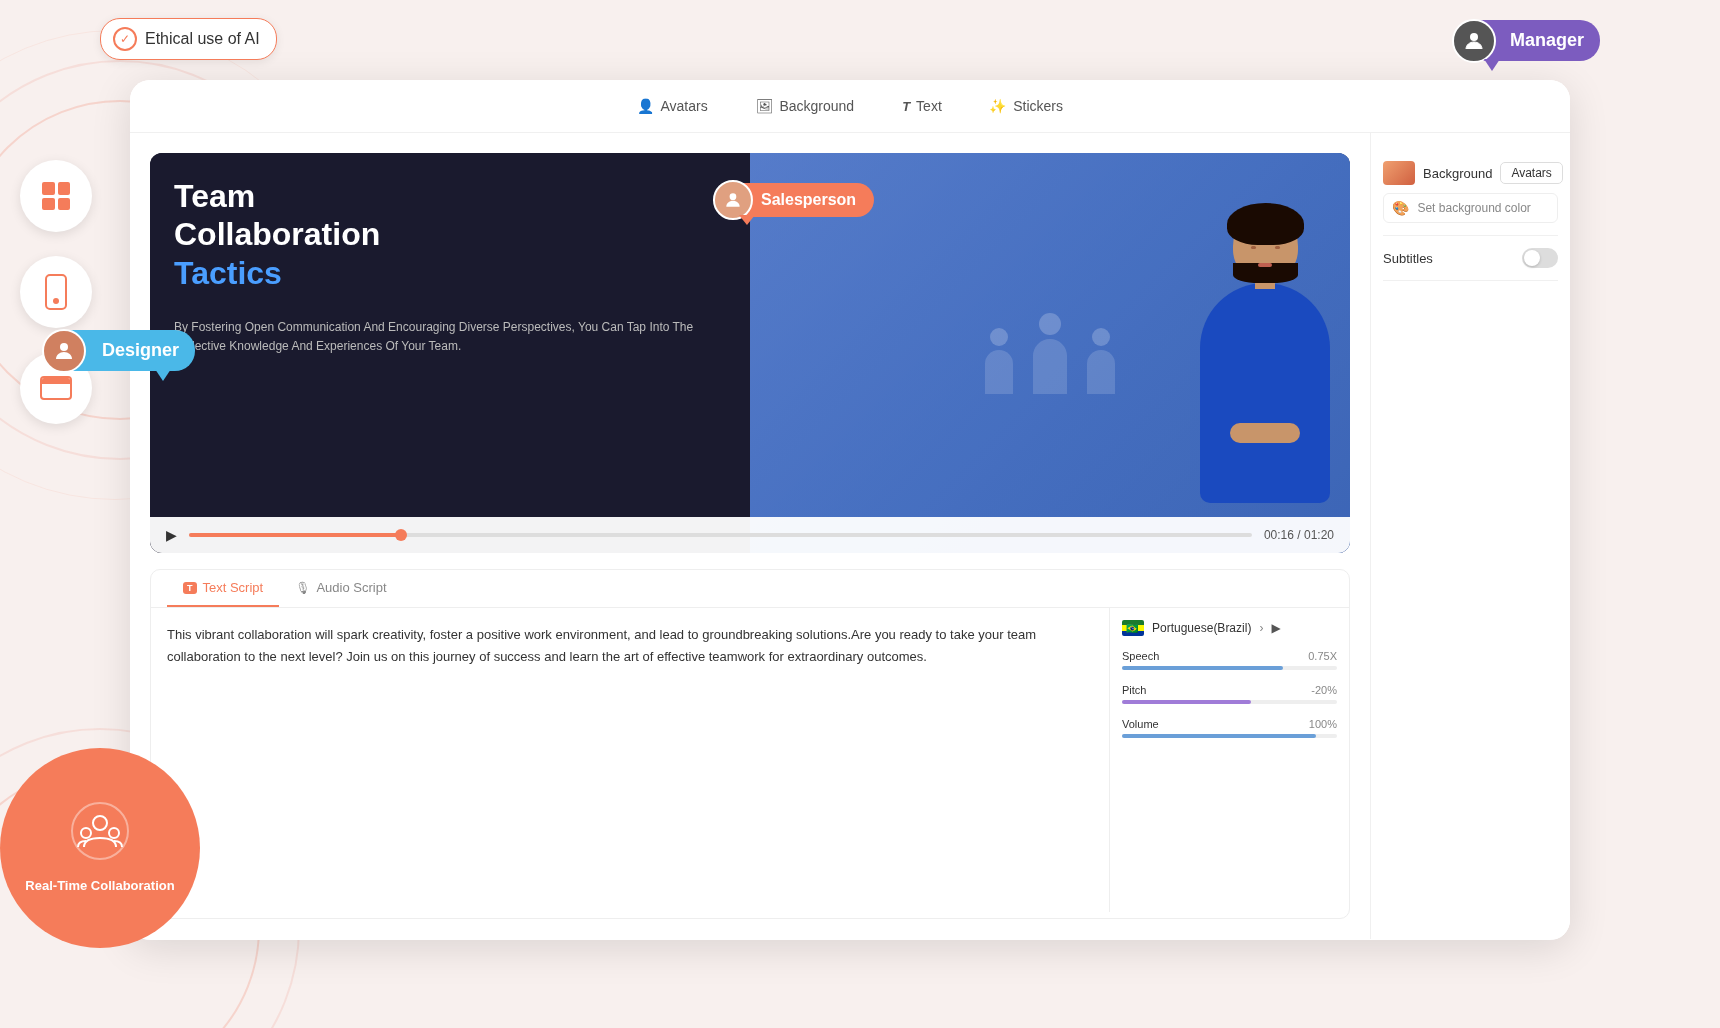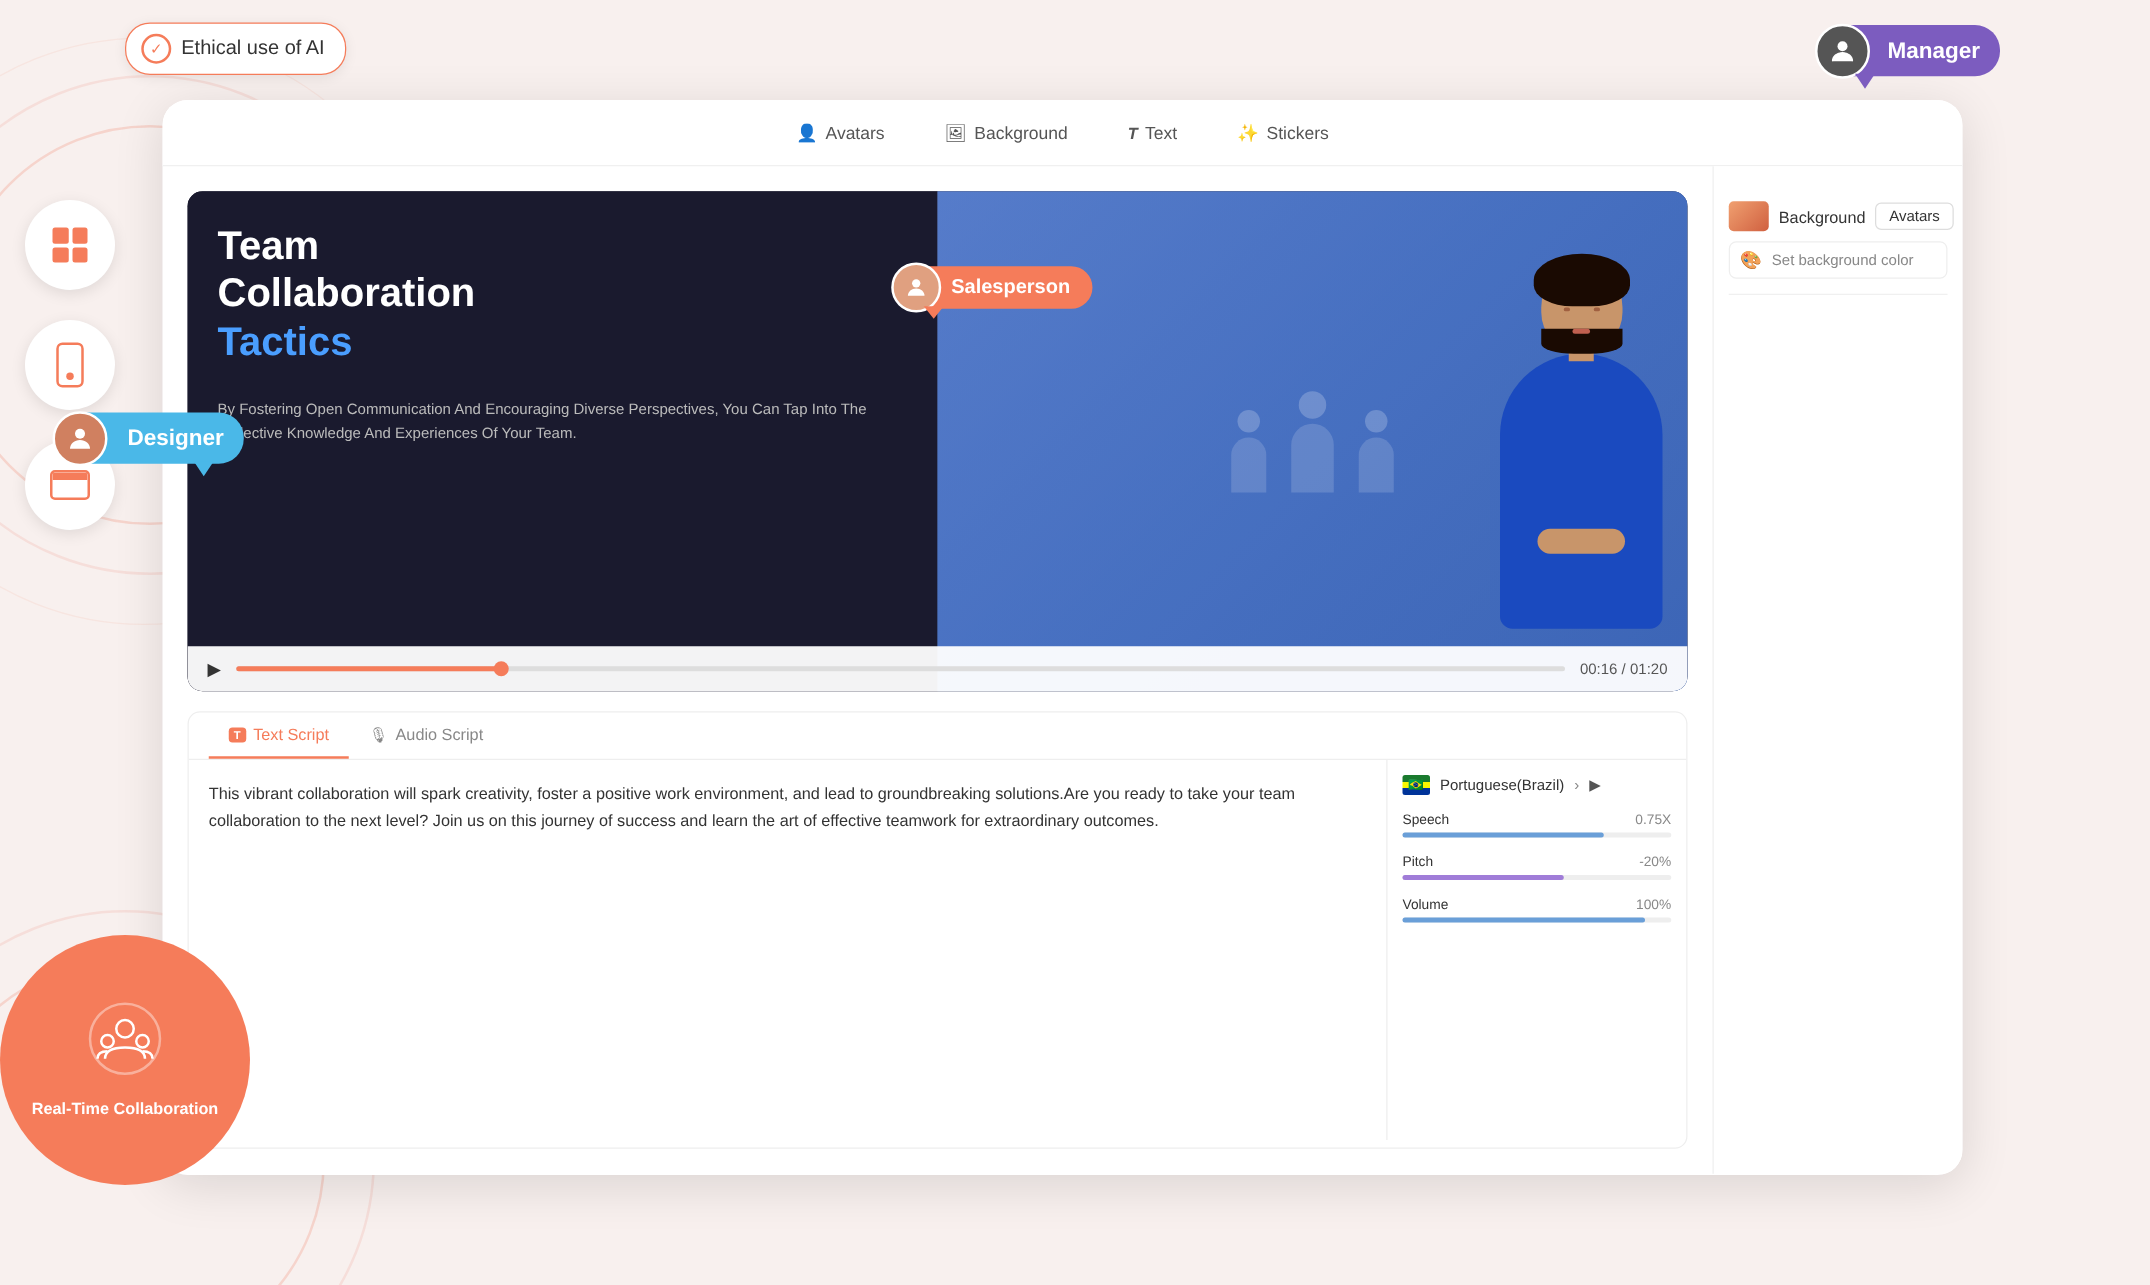--- a/index.html
+++ b/index.html
@@ -138,21 +138,20 @@
       background: #f57c5a;
       color: white;
       font-size: 16px;
       font-weight: 600;
       padding: 8px 18px 8px 42px;
       border-radius: 24px;
       display: flex;
       align-items: center;
       gap: 8px;
       z-index: 10;
-      margin-top: 30px;
     }
     .salesperson-avatar {
       position: absolute;
       left: -6px;
       top: 50%;
       transform: translateY(-50%);
       width: 40px;
       height: 40px;
       border-radius: 50%;
       background: #e0a080;
@@ -990,16 +989,22 @@
           <span class="bg-label">Background</span>
           <button class="change-btn">Avatars</button>
         </div>
         <div class="set-bg-color">
           <span class="color-icon">🎨</span>
           <span>Set background color</span>
         </div>
       </div>
 
 
+      <div class="subtitles-row">
+        <span class="subtitles-label">Subtitles</span>
+        <div class="toggle">
+          <div class="toggle-thumb"></div>
+        </div>
+      </div>
 
     </div>
   </div>
 </div>
 
 </body></html>

